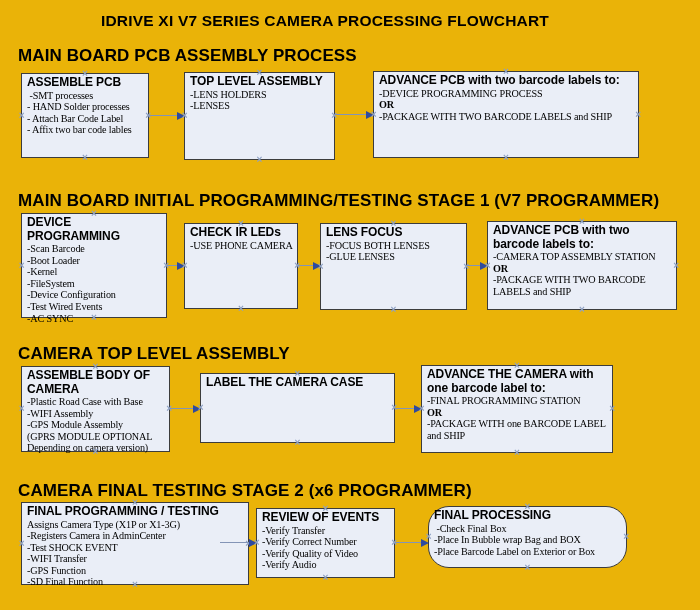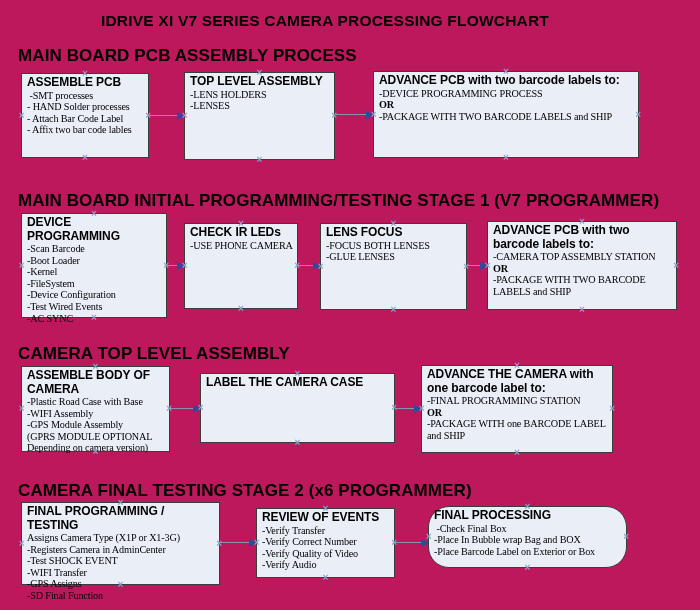--- a/index.html
+++ b/index.html
@@ -1,17 +1,17 @@
 <!DOCTYPE html>
 <html style="--box-fill: #eaeef7; --box-border: #3c3c3c; --line: #8394b6; --arrowhead: #2e4a9e; --handle: #8ea1c4;"><head>
 <meta charset="utf-8">
 <style>
   html,body { margin:0; padding:0; background:#ffffff; }
   .canvas {
-    position:relative; width:700px; height:610px; background:#be185d;
+    position:relative; width:700px; height:610px; background:#eab308;
     font-family:"Liberation Sans", sans-serif; color:#000; overflow:hidden;
   }
   .chart-title {
     position:absolute; left:0; top:12px; width:650px; margin:0;
     text-align:center; font-size:15.5px; font-weight:bold; letter-spacing:0.2px;
   }
   .section-heading {
     position:absolute; font-size:17px; font-weight:bold; white-space:nowrap; letter-spacing:0.1px;
   }
   .flow-box {
@@ -194,28 +194,28 @@
           <div class="box-item">-FINAL PROGRAMMING STATION</div>
           <div class="box-item bold">OR</div>
           <div class="box-item">-PACKAGE WITH one BARCODE LABEL and SHIP</div>
         </div>
     <span class="handle handle-n">×</span>
     <span class="handle handle-s">×</span>
     <span class="handle handle-w">×</span>
     <span class="handle handle-e">×</span>
   </div>
       <div class="section-heading" style="left: 18px; top: 481px;">CAMERA FINAL TESTING STAGE 2 (x6 PROGRAMMER)</div>
-      <div class="flow-box" style="left: 21px; top: 502px; width: 199px; height: 83px;">
+      <div class="flow-box" style="left: 21px; top: 502px; width: 228px; height: 83px;">
     <div class="box-title">FINAL PROGRAMMING / TESTING</div>
     <div class="box-items">
           <div class="box-item">Assigns Camera Type (X1P or X1-3G)</div>
           <div class="box-item">-Registers Camera in AdminCenter</div>
           <div class="box-item">-Test SHOCK EVENT</div>
           <div class="box-item">-WIFI Transfer</div>
-          <div class="box-item">-GPS Assigns</div>
+          <div class="box-item">-GPS Function</div>
           <div class="box-item">-SD Final Function</div>
         </div>
     <span class="handle handle-n">×</span>
     <span class="handle handle-s">×</span>
     <span class="handle handle-w">×</span>
     <span class="handle handle-e">×</span>
   </div>
       <div class="connector" style="left: 220px; width: 36px; top: 538px;">
     <div class="connector-line"></div>
     <div class="connector-head"></div>

